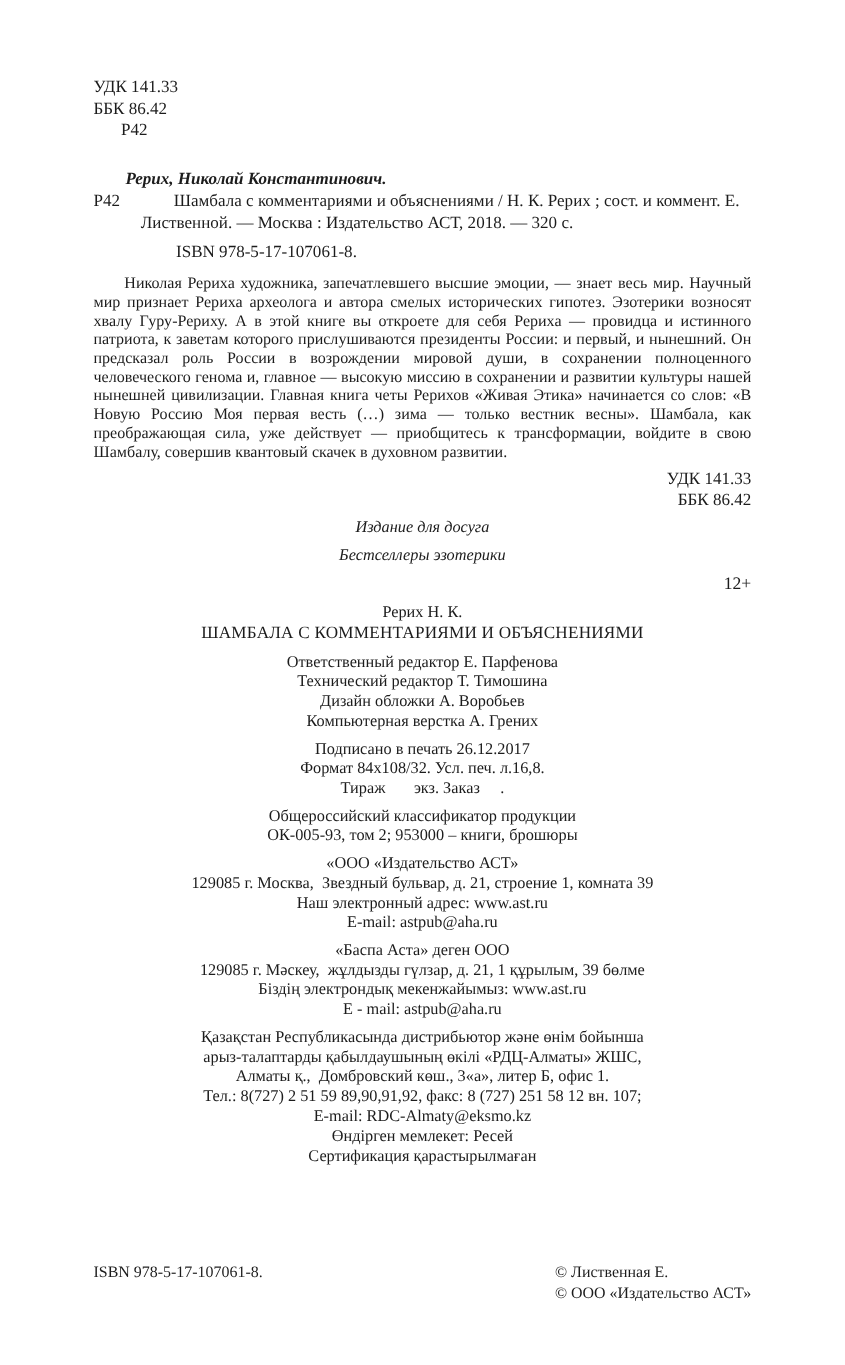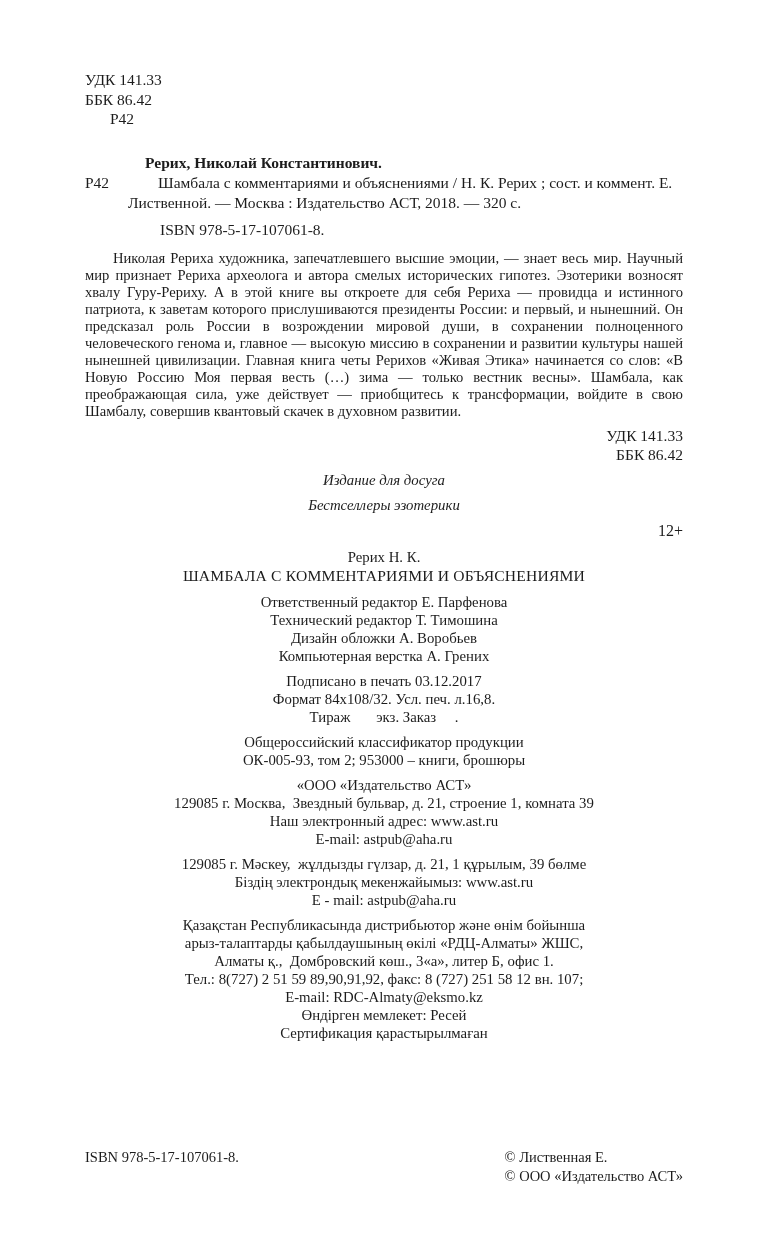--- a/index.html
+++ b/index.html
@@ -16,21 +16,21 @@
     padding: 70px 85px 0 85px;
     position: relative;
     background: #ffffff;
   }
   
   .top-codes div { font-size: 15.5px; line-height: 19.5px; }
   .top-codes .indent1 { padding-left: 25px; }
 
   
   .catalog { margin-top: 24px; font-size: 15.5px; line-height: 20px; }
-  .catalog-author { margin-left: 60px; font-weight: bold; }
+  .catalog-author { margin-left: 29px; font-weight: bold; font-style: italic; }
   .catalog-body { position: relative; }
   .catalog-code { position: absolute; left: 0; top: 0; }
   .catalog-desc { margin-left: 43px; text-indent: 30px; text-align: left; }
   .catalog-isbn { margin-left: 75px; margin-top: 7px; }
 
   
   .annotation {
     margin-top: 10px;
     font-size: 14.6px;
     line-height: 17px;
@@ -103,35 +103,36 @@
       <div>Рерих Н. К.</div>
       <div class="book-title">ШАМБАЛА С КОММЕНТАРИЯМИ И ОБЪЯСНЕНИЯМИ</div>
     </div>
     <div class="sec">
         <div class="line">Ответственный редактор Е. Парфенова</div>
         <div class="line">Технический редактор Т. Тимошина</div>
         <div class="line">Дизайн обложки А. Воробьев</div>
         <div class="line">Компьютерная верстка А. Грених</div>
       </div>
     <div class="sec">
-        <div class="line">Подписано в печать 03.12.2017</div>
+        <div class="line">Подписано в печать 26.12.2017</div>
         <div class="line">Формат 84х108/32. Усл. печ. л.16,8.</div>
         <div class="line">Тираж&nbsp;&nbsp;&nbsp;&nbsp;&nbsp;&nbsp;&nbsp;экз. Заказ&nbsp;&nbsp;&nbsp;&nbsp;&nbsp;.</div>
       </div>
     <div class="sec">
         <div class="line">Общероссийский классификатор продукции</div>
         <div class="line">ОК-005-93, том 2; 953000 – книги, брошюры</div>
       </div>
     <div class="sec">
         <div class="line">«ООО «Издательство АСТ»</div>
         <div class="line">129085 г. Москва, &nbsp;Звездный бульвар, д. 21, строение 1, комната 39</div>
         <div class="line">Наш электронный адрес: www.ast.ru</div>
         <div class="line">E-mail: astpub@aha.ru</div>
       </div>
     <div class="sec">
+        <div class="line">«Баспа Аста» деген ООО</div>
         <div class="line">129085 г. Мәскеу, &nbsp;жұлдызды гүлзар, д. 21, 1 құрылым, 39 бөлме</div>
         <div class="line">Біздің электрондық мекенжайымыз: www.ast.ru</div>
         <div class="line">E - mail: astpub@aha.ru</div>
       </div>
     <div class="sec">
         <div class="line">Қазақстан Республикасында дистрибьютор және өнім бойынша</div>
         <div class="line">арыз-талаптарды қабылдаушының өкілі «РДЦ-Алматы» ЖШС,</div>
         <div class="line">Алматы қ., &nbsp;Домбровский көш., 3«а», литер Б, офис 1.</div>
         <div class="line">Тел.: 8(727) 2 51 59 89,90,91,92, факс: 8 (727) 251 58 12 вн. 107;</div>
         <div class="line">E-mail: RDC-Almaty@eksmo.kz</div>

